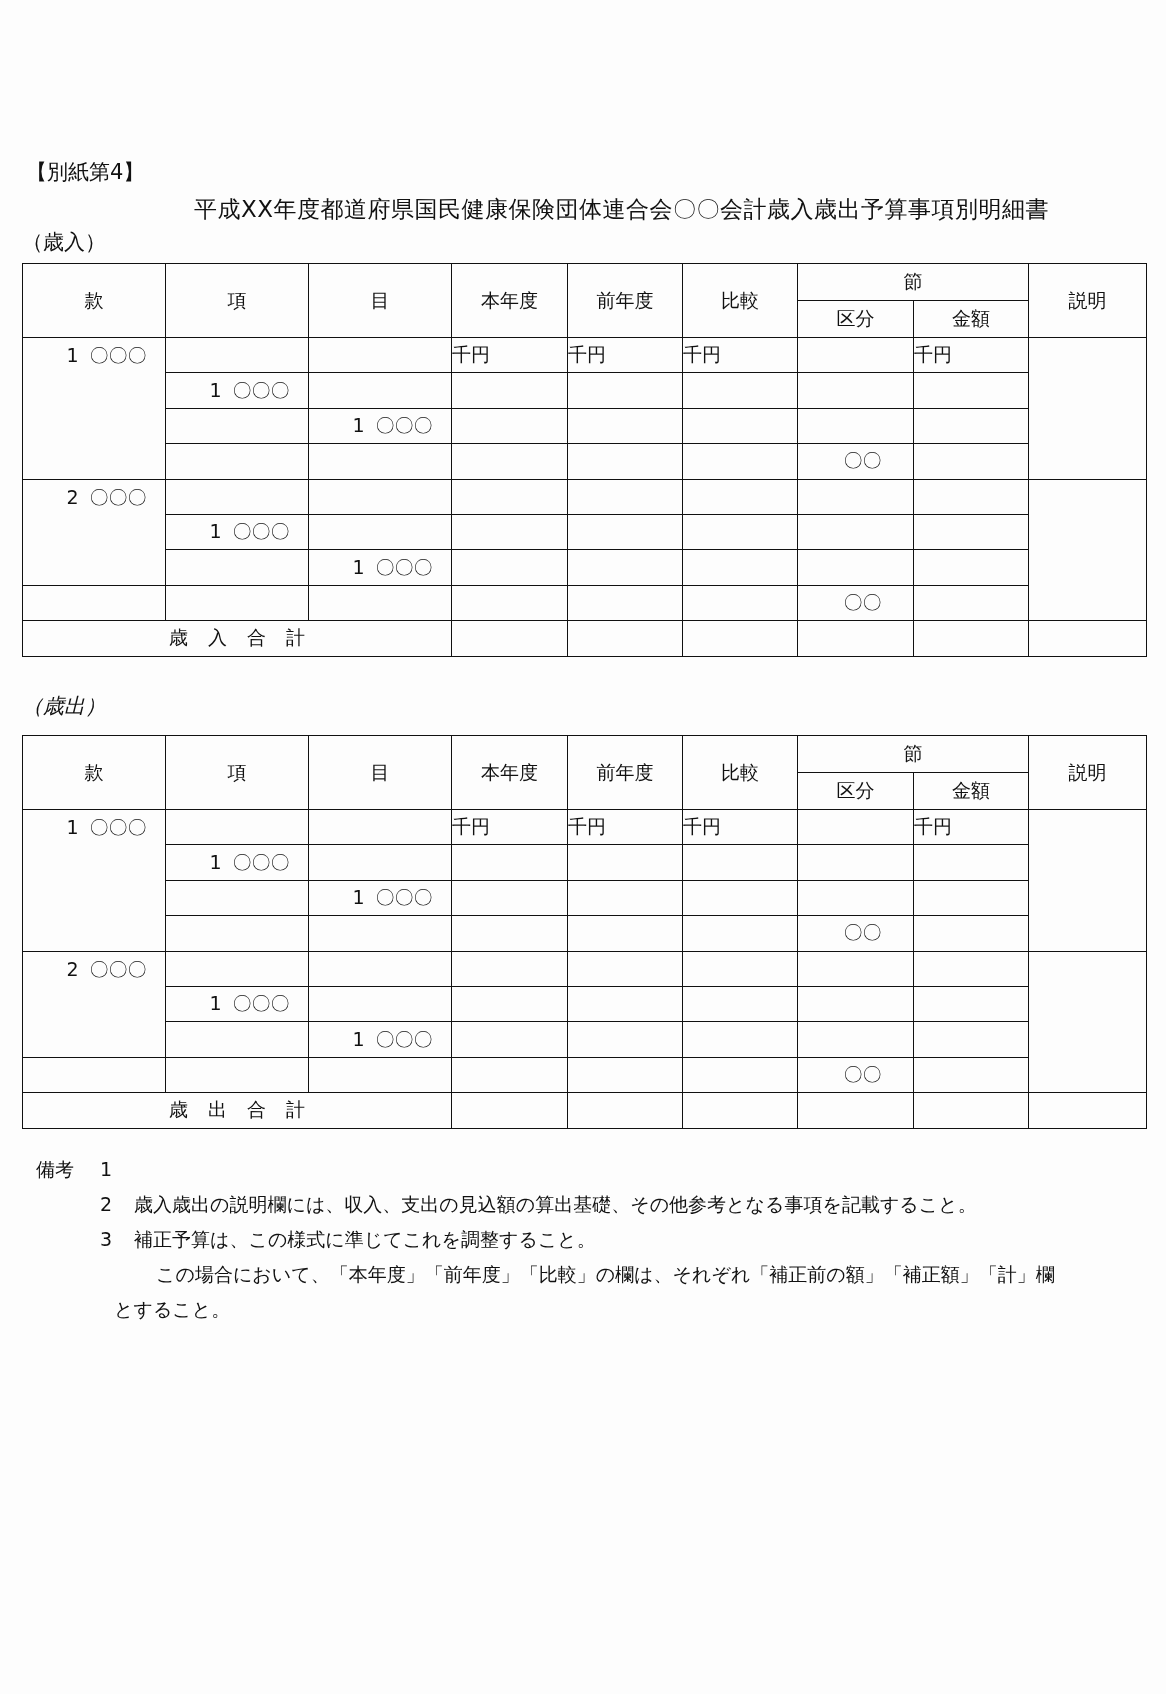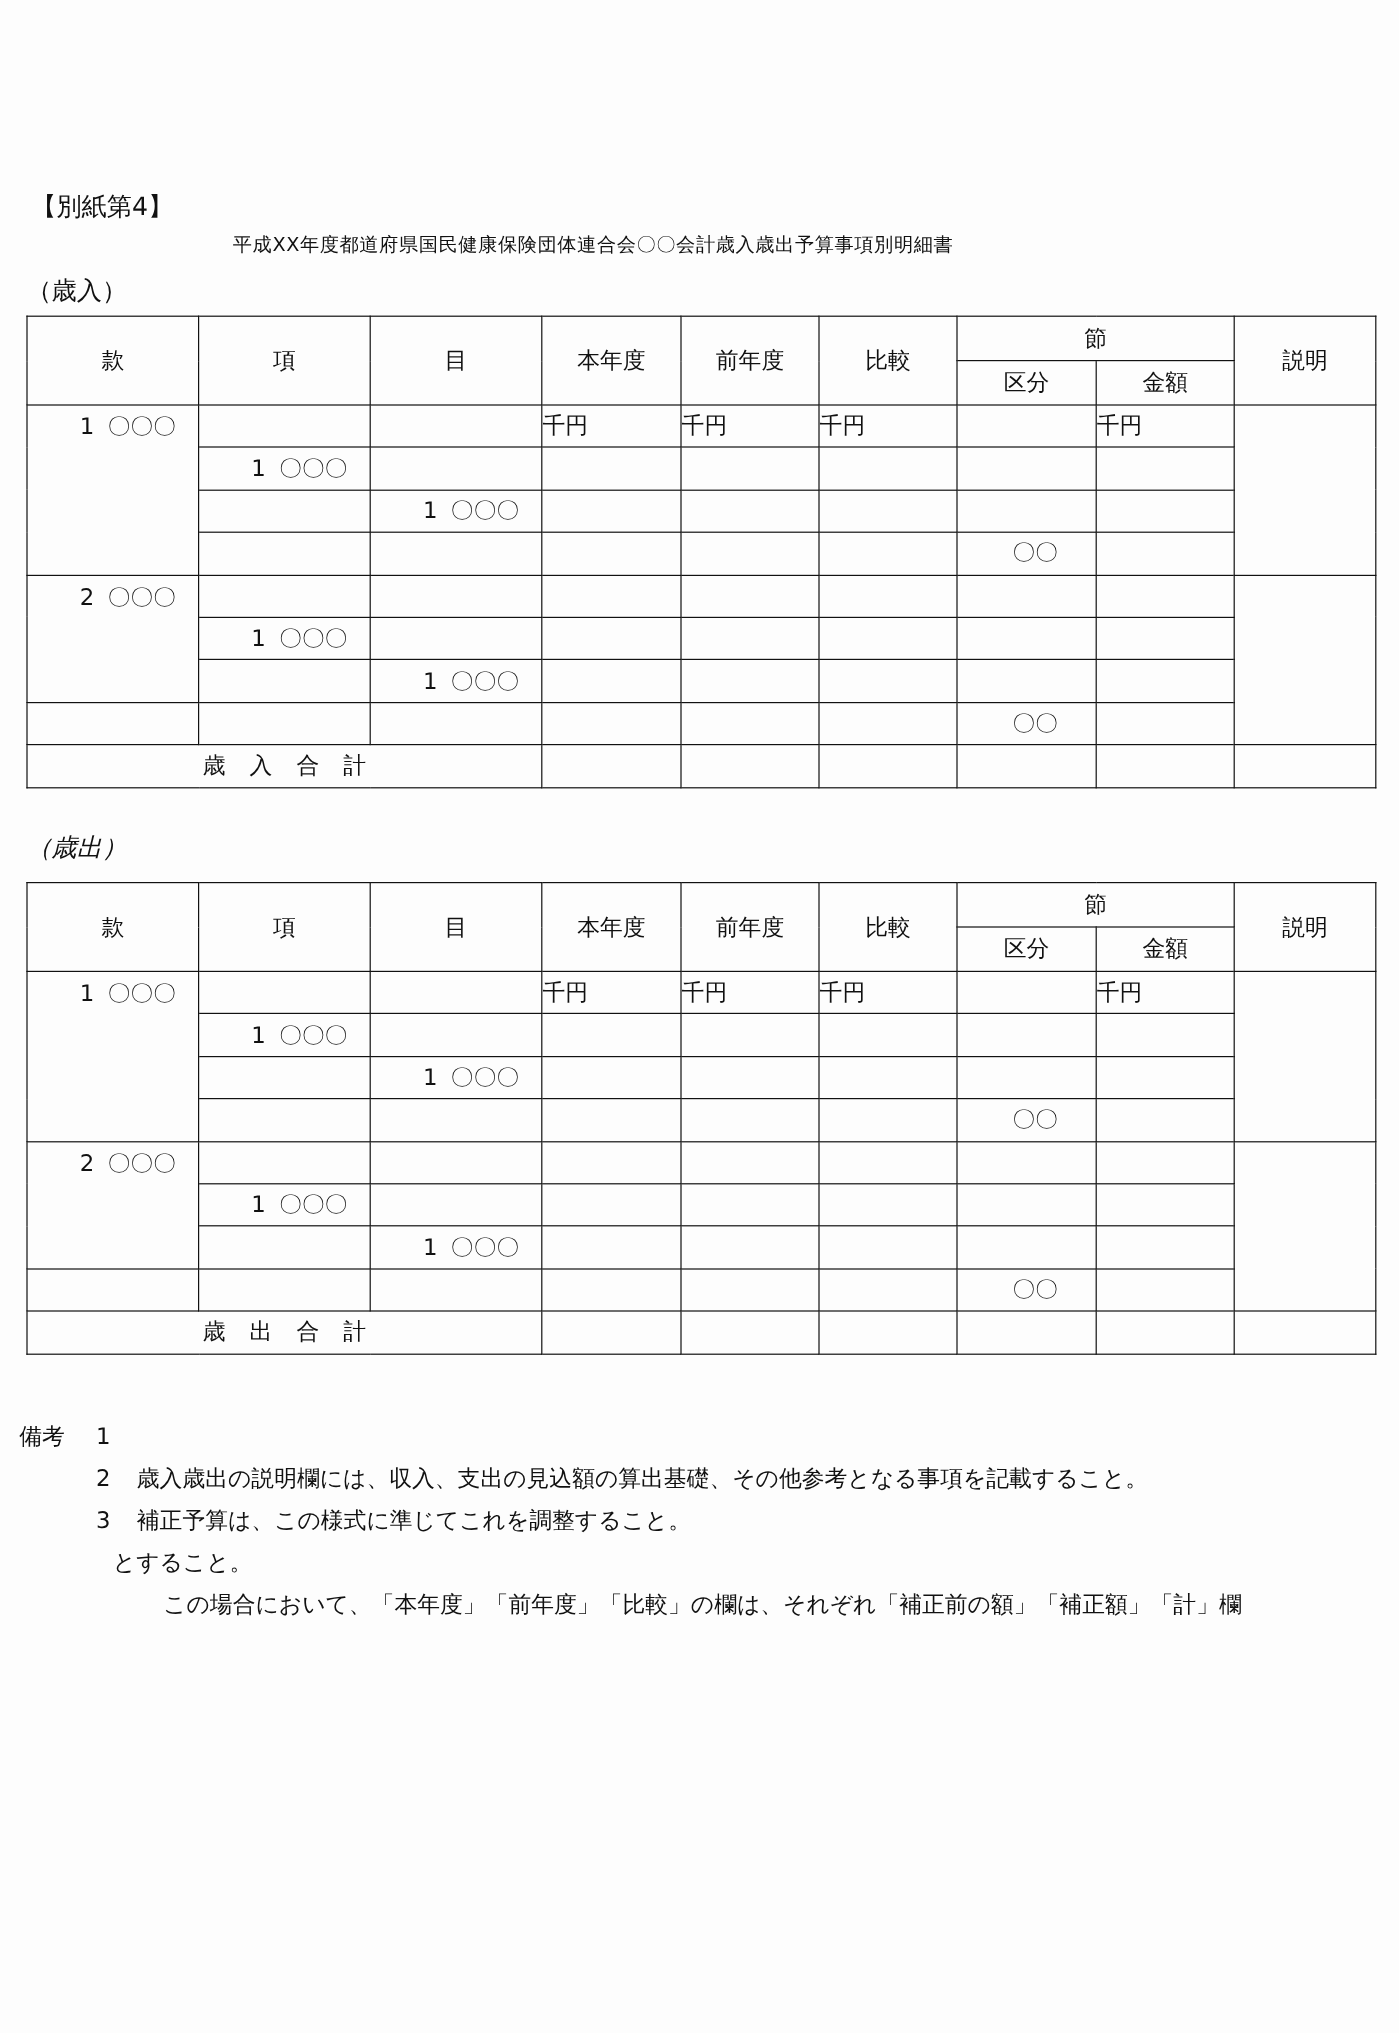--- a/index.html
+++ b/index.html
@@ -1,33 +1,33 @@
 <!DOCTYPE html>
 <html><head>
 <meta charset="utf-8">
 <style>
   html, body { margin:0; padding:0; background:#fdfdfd; }
   body { width:1166px; height:1694px; position:relative; overflow:hidden;
          font-family:"DejaVu Sans", "Liberation Sans", sans-serif; color:#111; }
   .abs { position:absolute; white-space:nowrap; }
   .lbl { font-size:21px; }
-  .title { font-size:16px; letter-spacing:0.5px; }
+  .title { font-size:23px; letter-spacing:0.5px; }
   table.form { position:absolute; left:22px; width:1124px; border-collapse:collapse;
                table-layout:fixed; font-size:19px; }
   table.form td { border:1.6px solid #111; padding:0; height:34.4px; vertical-align:middle; }
   table.form thead td { text-align:center; }
   table.form td.hdr-tall { height:36px; }
   .left { text-align:center; padding-left:14px !important; }
   .right { text-align:left; padding-right:10px !important; }
   .top { vertical-align:top !important; }
   .kan-item { padding-top:5px !important; }
   .num { display:inline-block; width:34px; }
   .total-label { text-align:center; letter-spacing:0; }
   .total-label span { margin:0 10px; }
-  .remarks { position:absolute; left:16px; top:1152px; width:1130px; font-size:19px; line-height:35px;margin-top:28px; }
+  .remarks { position:absolute; left:36px; top:1152px; width:1130px; font-size:19px; line-height:35px; }
   .remarks .row { position:relative; height:35px; white-space:nowrap; }
   .remarks .head { position:absolute; left:0; }
   .remarks .n { position:absolute; left:64px; }
   .remarks .t { position:absolute; left:98px; }
   .remarks .cont { position:absolute; left:98px; text-indent:0; }
   .remarks .cont2 { position:absolute; left:76px; }
 </style>
 </head>
 <body>
 
@@ -282,18 +282,18 @@
   </div>
   <div class="row">
     <span class="n">2</span>
     <span class="t">歳入歳出の説明欄には、収入、支出の見込額の算出基礎、その他参考となる事項を記載すること。</span>
   </div>
   <div class="row">
     <span class="n">3</span>
     <span class="t">補正予算は、この様式に準じてこれを調整すること。</span>
   </div>
   <div class="row">
+    <span class="cont" style="left:120px;">この場合において、「本年度」「前年度」「比較」の欄は、それぞれ「補正前の額」「補正額」「計」欄</span>
+  </div>
+  <div class="row">
     <span class="cont2" style="left:78px;">とすること。</span>
   </div>
-  <div class="row">
-    <span class="cont" style="left:120px;">この場合において、「本年度」「前年度」「比較」の欄は、それぞれ「補正前の額」「補正額」「計」欄</span>
-  </div>
 </div>
 
 </body></html>

